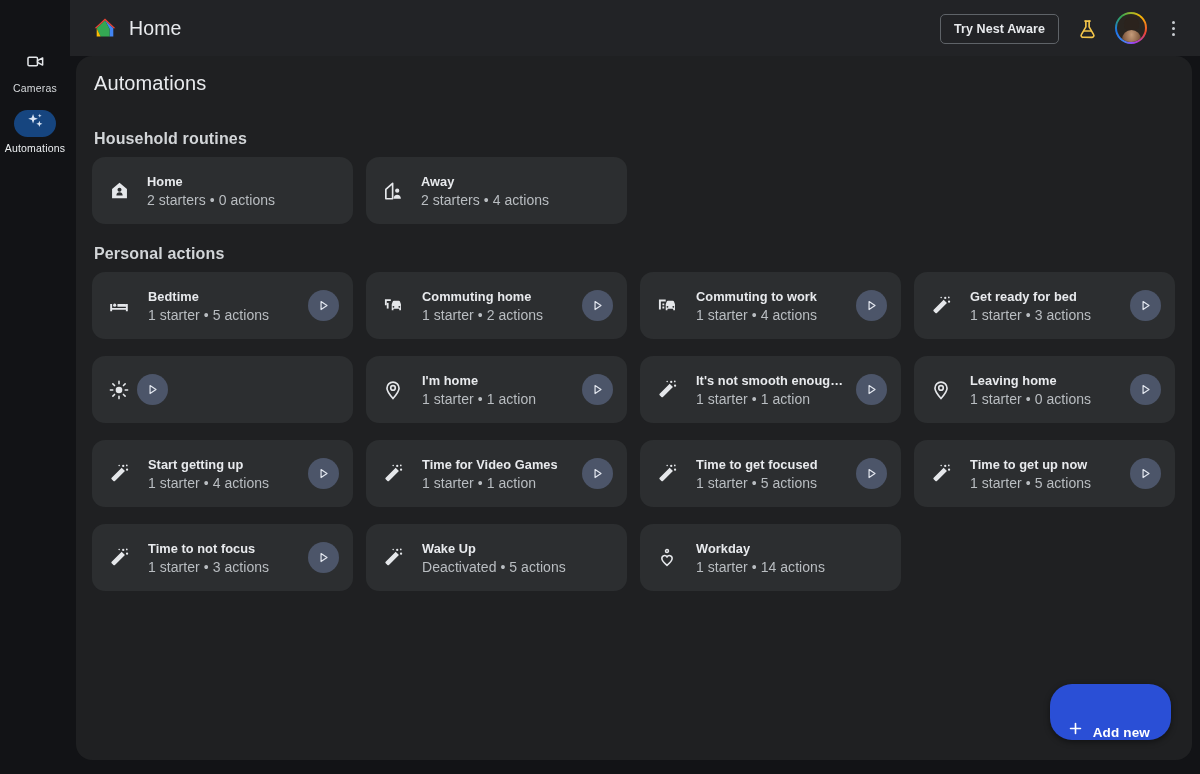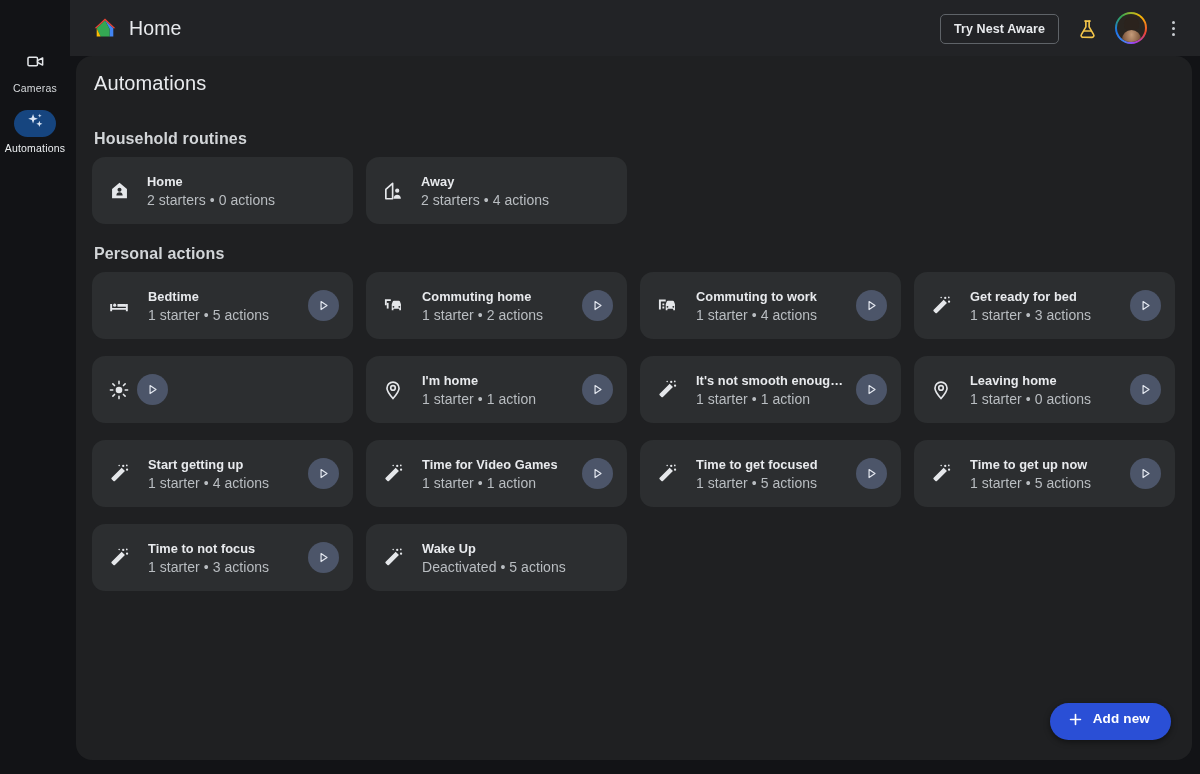--- a/index.html
+++ b/index.html
@@ -239,32 +239,32 @@
     justify-content: center;
     cursor: pointer;
     margin-left: 6px;
   }
   .household .card-text { margin-left: 16px; }
 
   
   .fab {
     position: absolute;
     right: 21px; bottom: 20px;
-    height: 37px;
+    height: 56px;
     padding: 8px 21px 0 17px;
     border: none;
     border-radius: 22px;
     background: #2a4fd6;
     color: #ffffff;
     font-size: 13.5px;
     font-weight: 700;
     font-family: "Liberation Sans", sans-serif;
     letter-spacing: .15px;
     display: flex;
-    align-items: flex-start;
+    align-items: flex-end;
     gap: 9px;
     cursor: pointer;
     box-shadow: 0 2px 6px rgba(0,0,0,.45);
   }
 </style>
 </head>
 <body>
 
 <div id="app">
 
@@ -642,20 +642,32 @@
                 <circle cx="20.5" cy="2.6" r="0.95"></circle>
                 <circle cx="12.2" cy="2.8" r="0.85"></circle>
               </svg>
             </span>
             <span class="card-text">
               <span class="card-name">Wake Up</span>
               <span class="card-sub">Deactivated • 5 actions</span>
             </span>
           </div>
 
+          <div class="card">
+            <span class="card-icon">
+              <svg width="22" height="22" viewBox="0 0 24 24" fill="none" stroke="#e5e7ea" stroke-width="1.7" stroke-linecap="round" stroke-linejoin="round">
+                <circle cx="12" cy="4.4" r="1.6"></circle>
+                <path d="M12 20 c-3.5-2.9-5.6-5-5.6-7.5 a3 3 0 0 1 5.6-1.6 a3 3 0 0 1 5.6 1.6 c0 2.5-2.1 4.6-5.6 7.5 Z"></path>
+              </svg>
+            </span>
+            <span class="card-text">
+              <span class="card-name">Workday</span>
+              <span class="card-sub">1 starter • 14 actions</span>
+            </span>
+          </div>
 
         </div>
       </section>
 
     </div>
 
     <button class="fab">
       <span>
         <svg width="17" height="17" viewBox="0 0 24 24" fill="none" stroke="#ffffff" stroke-width="2.3" stroke-linecap="round">
           <path d="M12 5 V19 M5 12 H19"></path>

